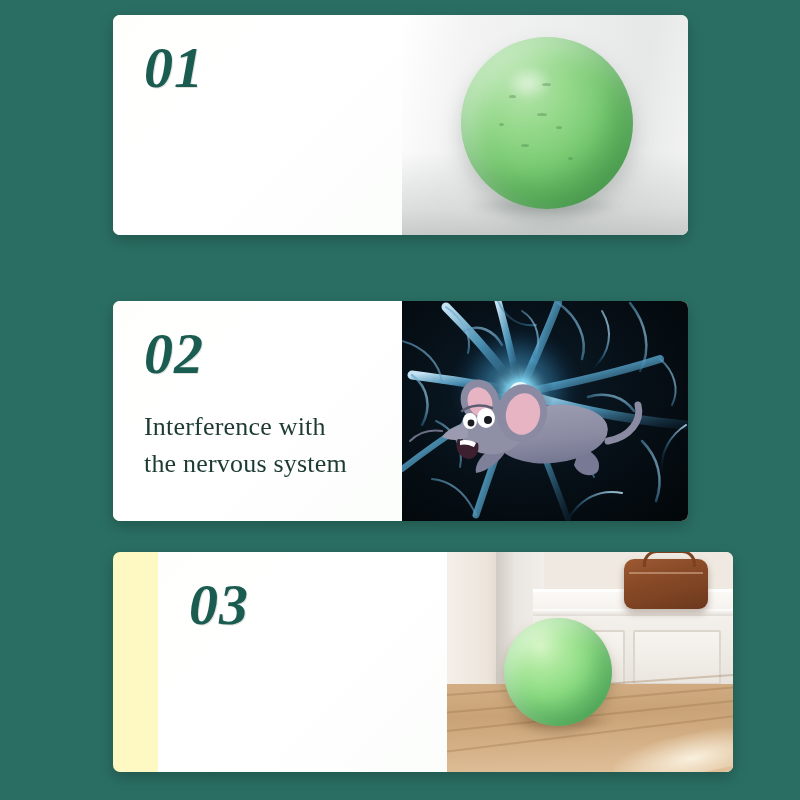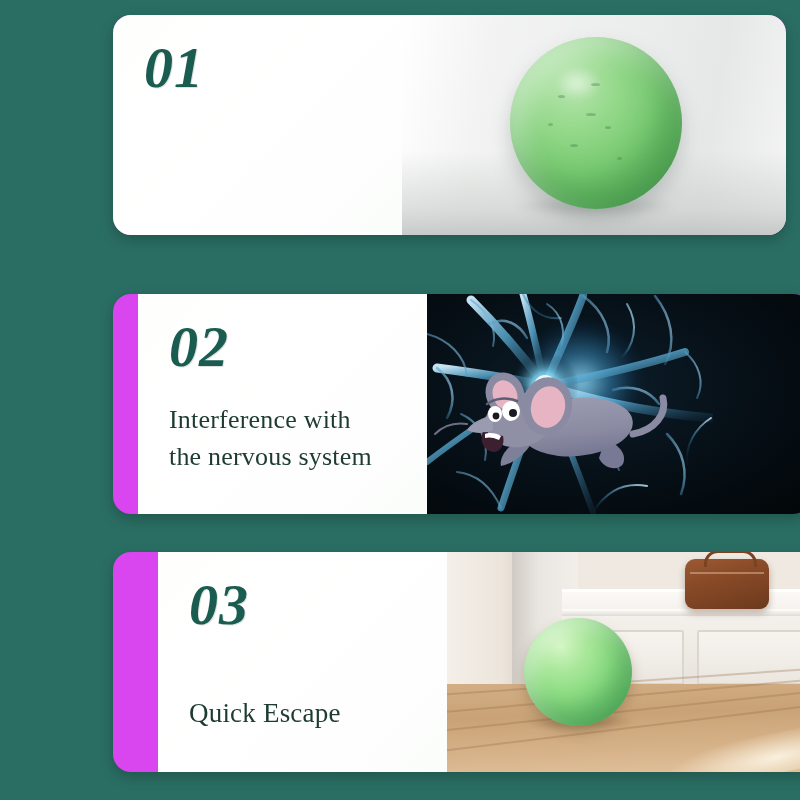--- a/index.html
+++ b/index.html
@@ -17,30 +17,30 @@
   #page {
     position: relative;
     width: 800px;
     height: 800px;
     background: #2a6e63;
   }
 
   .card {
     position: absolute;
     left: 113px;
-    width: 673px;
+    width: 575px;
     height: 220px;
-    border-radius: 18px;
+    border-radius: 7px;
     overflow: hidden;
     display: flex;
-    background: #d946ef;
+    background: #fef9c3;
     box-shadow: 0 5px 14px rgba(0,0,0,0.22);
   }
   .card-1 { top: 15px; }
-  .card-2 { top: 294px; padding-left: 25px; }
+  .card-2 { top: 301px; }
   .card-3 { top: 552px; padding-left: 45px; }
 
   .card-text {
     width: 289px;
     flex: 0 0 289px;
     position: relative;
     background: linear-gradient(135deg, #fefffd 0%, #ffffff 45%, #fbfdfb 100%);
     padding: 0;
   }
 
@@ -361,21 +361,20 @@
         <path d="M58 140 C 62 138, 70 139, 74 142 L 72 146 C 66 143, 61 143, 58 144 Z" fill="#ffffff"></path>
 
         <path d="M40 130 C 26 128, 16 132, 8 140" fill="none" stroke="#6d6e86" stroke-width="2" stroke-linecap="round"></path>
       </svg>
     </div>
   </div>
 
   <div class="card card-3">
     <div class="card-text">
       <div class="card-num">03</div>
-      <div class="card-label">Quick Escape</div>
     </div>
     <div class="card-media media-room">
       <div class="wall-left"></div>
       <div class="doorgap"></div>
       <div class="cabinet">
         <div class="lip"></div>
         <div class="panel p1"></div>
         <div class="panel p2"></div>
       </div>
       <div class="bag">

